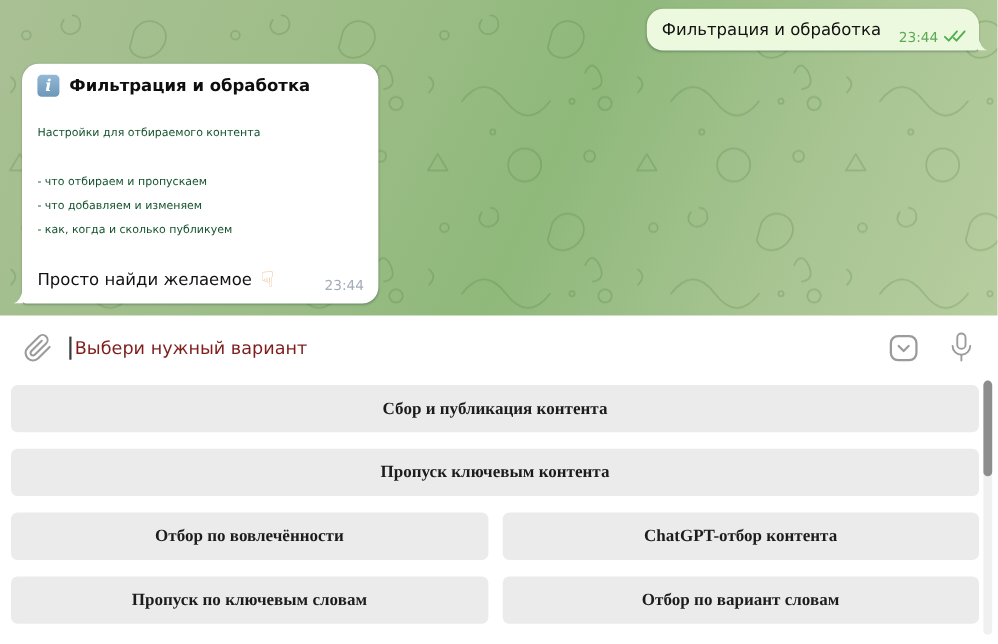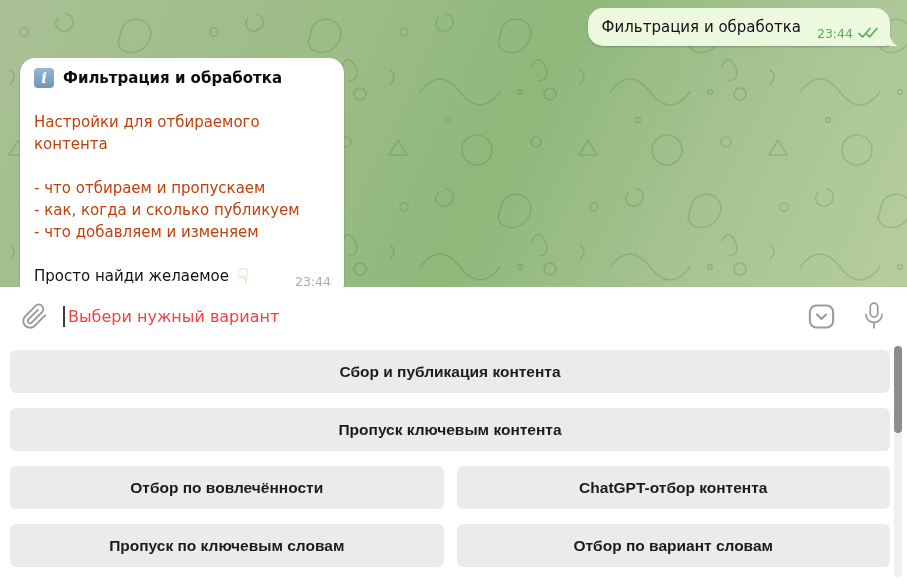--- a/index.html
+++ b/index.html
@@ -30,42 +30,42 @@
     box-shadow:0 1px 2px rgba(16,35,47,.28);
     padding:9px 14px 11px 14px; z-index:2; }
   .in-tail { position:absolute; left:-8px; bottom:0; }
   .msg-header { display:flex; align-items:center; gap:9px; height:22px; }
   .info-emoji { display:inline-flex; align-items:center; justify-content:center;
     width:20px; height:20px; border-radius:4px; flex:0 0 20px;
     background:linear-gradient(180deg,#93b9d6 0%,#6d96b7 100%);
     color:#ffffff; font-family:"DejaVu Serif","Liberation Serif",serif;
     font-style:italic; font-weight:bold; font-size:15px; }
   .msg-title { font-size:15px; font-weight:bold; color:#0e0e0e; }
-  .msg-line { font-size:15px; line-height:22px; min-height:22px; color:#c2410c; }
+  .msg-line { font-size:10px; line-height:22px; min-height:22px; color:#14532d; }
   .msg-footer { font-size:15px; line-height:22px; color:#121212; display:flex; align-items:flex-end; gap:8px; }
   .point-emoji { font-size:20px; color:#eec296; line-height:22px; }
   .in-time { position:absolute; right:13px; bottom:9px; font-size:12.5px; color:#a4aeb8; }
 
   
   .composer { position:absolute; top:287px; left:0; width:907px; height:58px;
     background:#ffffff; display:flex; align-items:center; z-index:3; }
   .icon-btn { display:flex; align-items:center; justify-content:center; cursor:pointer; background:none; border:none; }
   .attach-btn { margin-left:17px; width:34px; height:34px; }
   .input-zone { flex:1; display:flex; align-items:center; margin-left:12px; height:100%; }
   .caret { width:2px; height:21px; background:#3a3a3a; margin-right:3px; }
-  .placeholder { font-size:16px; color:#ef4444; }
+  .placeholder { font-size:16px; color:#7f1d1d; }
   .right-icons { display:flex; align-items:center; gap:24px; margin-right:20px; }
 
   
   .keyboard { position:absolute; top:345px; left:0; width:907px; height:240px; background:#ffffff; z-index:3; }
   .krow { display:flex; gap:13px; margin:0 17px 15px 10px; }
   .krow:first-child { margin-top:5px; }
   .kbtn { flex:1; height:43px; background:#ebebeb; border:none; border-radius:6px;
     display:flex; align-items:center; justify-content:center;
-    font-family:Liberation Sans, sans-serif;
+    font-family:Liberation Serif, serif;
     font-size:15.5px; font-weight:600; color:#1c1c1c; cursor:pointer; }
   .kb-scroll { position:absolute; top:1px; right:5px; width:8px; height:231px;
     background:#f0f0f0; border-radius:4px; }
   .kb-thumb { width:8px; height:87px; background:#8d8d8d; border-radius:4px; }
 </style>
 </head>
 <body>
 
 <div class="app">
 
@@ -113,22 +113,22 @@
         <path d="M9 0 L9 14 L0 14 Q7 12 9 0 Z" fill="#ffffff"></path>
       </svg>
       <div class="msg-header">
         <span class="info-emoji">i</span>
         <span class="msg-title">Фильтрация и обработка</span>
       </div>
       <div class="msg-line"></div>
       <div class="msg-line">Настройки для отбираемого контента</div>
       <div class="msg-line"></div>
       <div class="msg-line">- что отбираем и пропускаем</div>
+      <div class="msg-line">- что добавляем и изменяем</div>
       <div class="msg-line">- как, когда и сколько публикуем</div>
-      <div class="msg-line">- что добавляем и изменяем</div>
       <div class="msg-line"></div>
       <div class="msg-footer">
         <span>Просто найди желаемое</span>
         <span class="point-emoji">☟</span>
       </div>
       <span class="in-time">23:44</span>
     </div>
   </div>
 
   <div class="composer">

